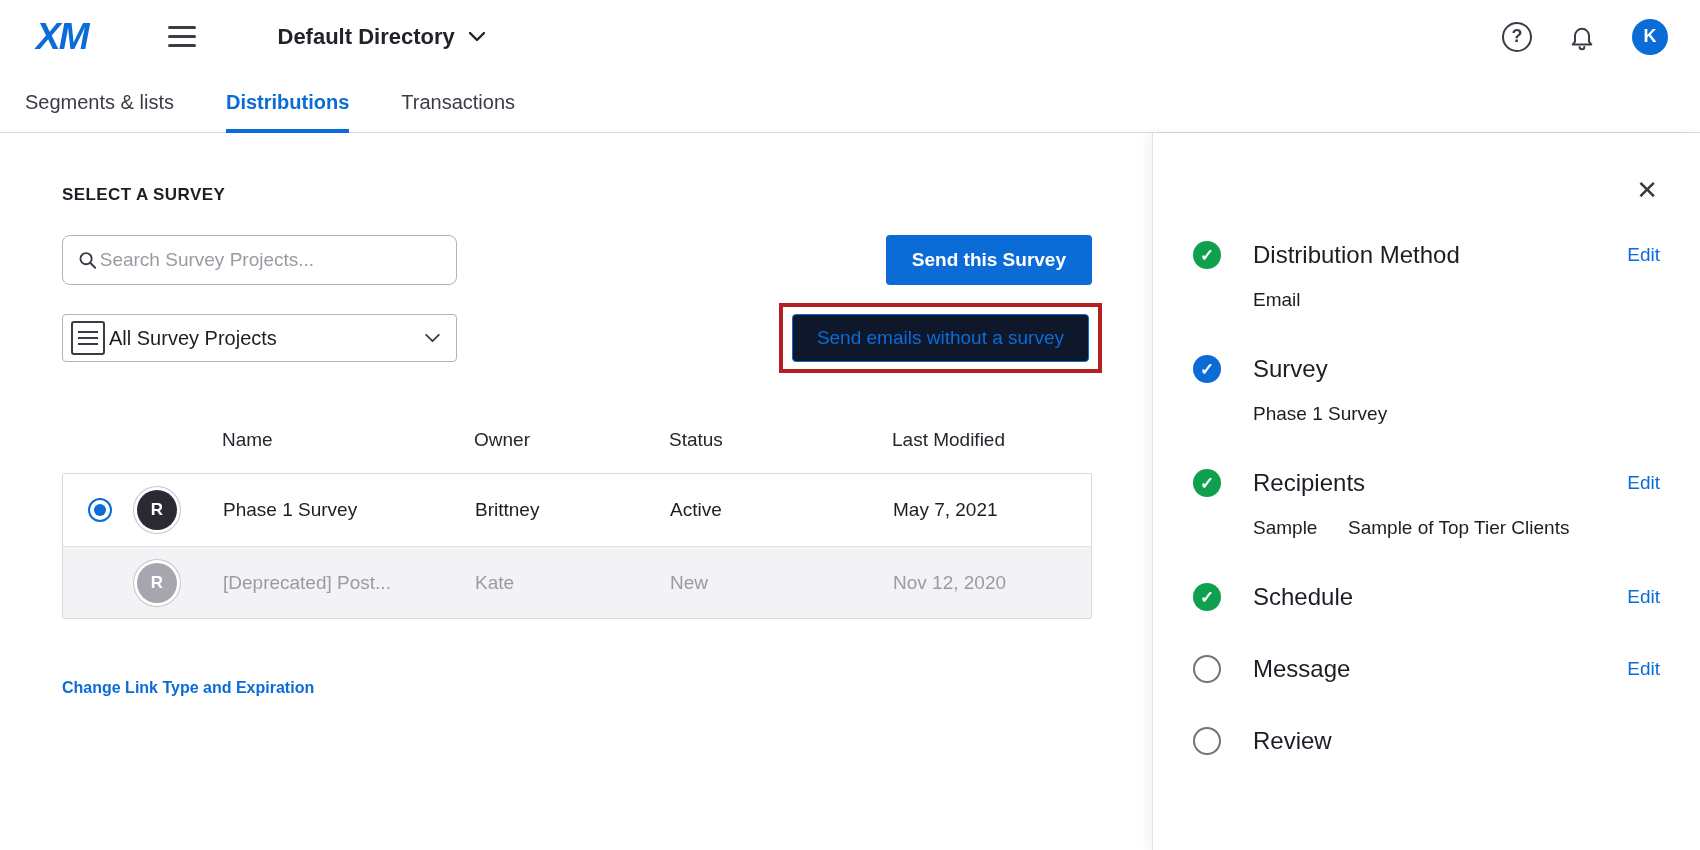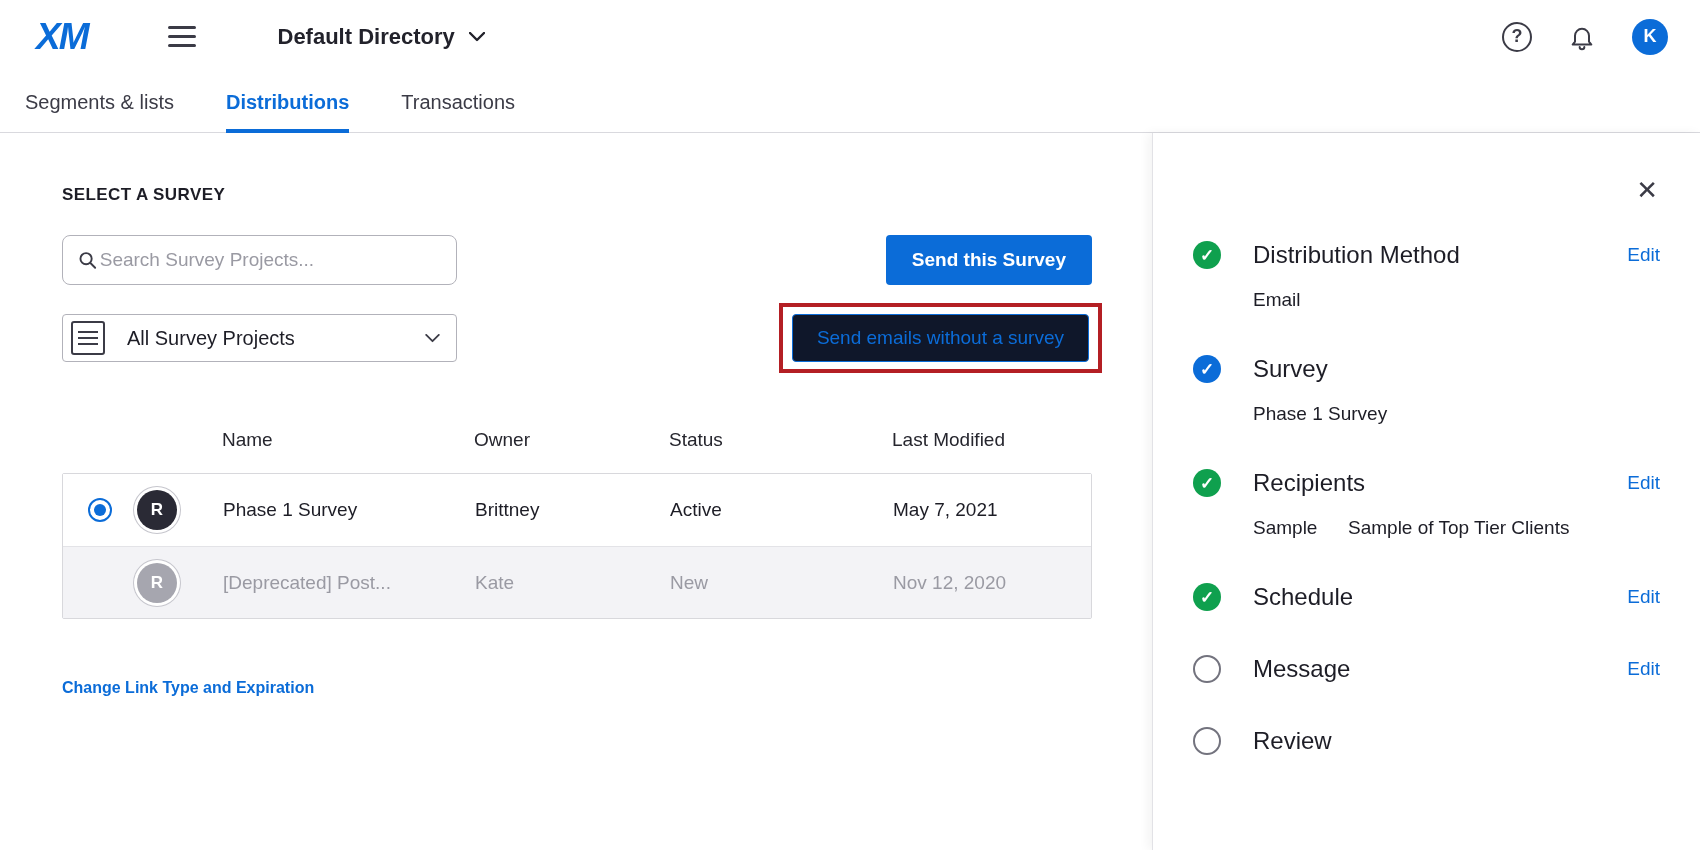--- a/index.html
+++ b/index.html
@@ -46,21 +46,21 @@
   .search-box input::placeholder { color:#9a9aa3; }
 
   .primary-btn { height:50px; background:#0b6cd8; color:#fff; border:none; border-radius:4px;
     font-size:19px; font-weight:700; padding:0 26px; font-family:inherit; cursor:pointer; }
 
   .annotation-box { border:4px solid #b41f24; padding:7px 9px; margin-right:-10px; }
   .secondary-btn { height:48px; background:#0f172a; border:1px solid #0b6cd8; color:#0b6cd8; border-radius:4px;
     font-size:19px; padding:0 24px; font-family:inherit; cursor:pointer; }
 
   .dropdown { width:395px; height:48px; border:1px solid #b2b2ba; border-radius:4px;
-    display:flex; align-items:center; padding:0 16px 0 8px; gap:22px; cursor:pointer; background:#fff; }
+    display:flex; align-items:center; padding:0 16px 0 8px; gap:4px; cursor:pointer; background:#fff; }
   .list-icon { width:34px; height:34px; border:2px solid #3b3b46; border-radius:3px;
     display:flex; flex-direction:column; justify-content:center; gap:4px; padding:0 5px; flex:none; }
   .list-icon span { height:2px; background:#3b3b46; }
   .dropdown-label { font-size:20px; color:#1d1d26; flex:1; }
 
   
   .table { margin-top:48px; }
   .tgrid { display:grid; grid-template-columns:74px 86px 252px 195px 223px 1fr; align-items:center; }
   .table-header { height:38px; font-size:19px; color:#26262e; margin-bottom:14px; }
   .rows-box { border:1px solid #d8d8dc; border-radius:2px; }

